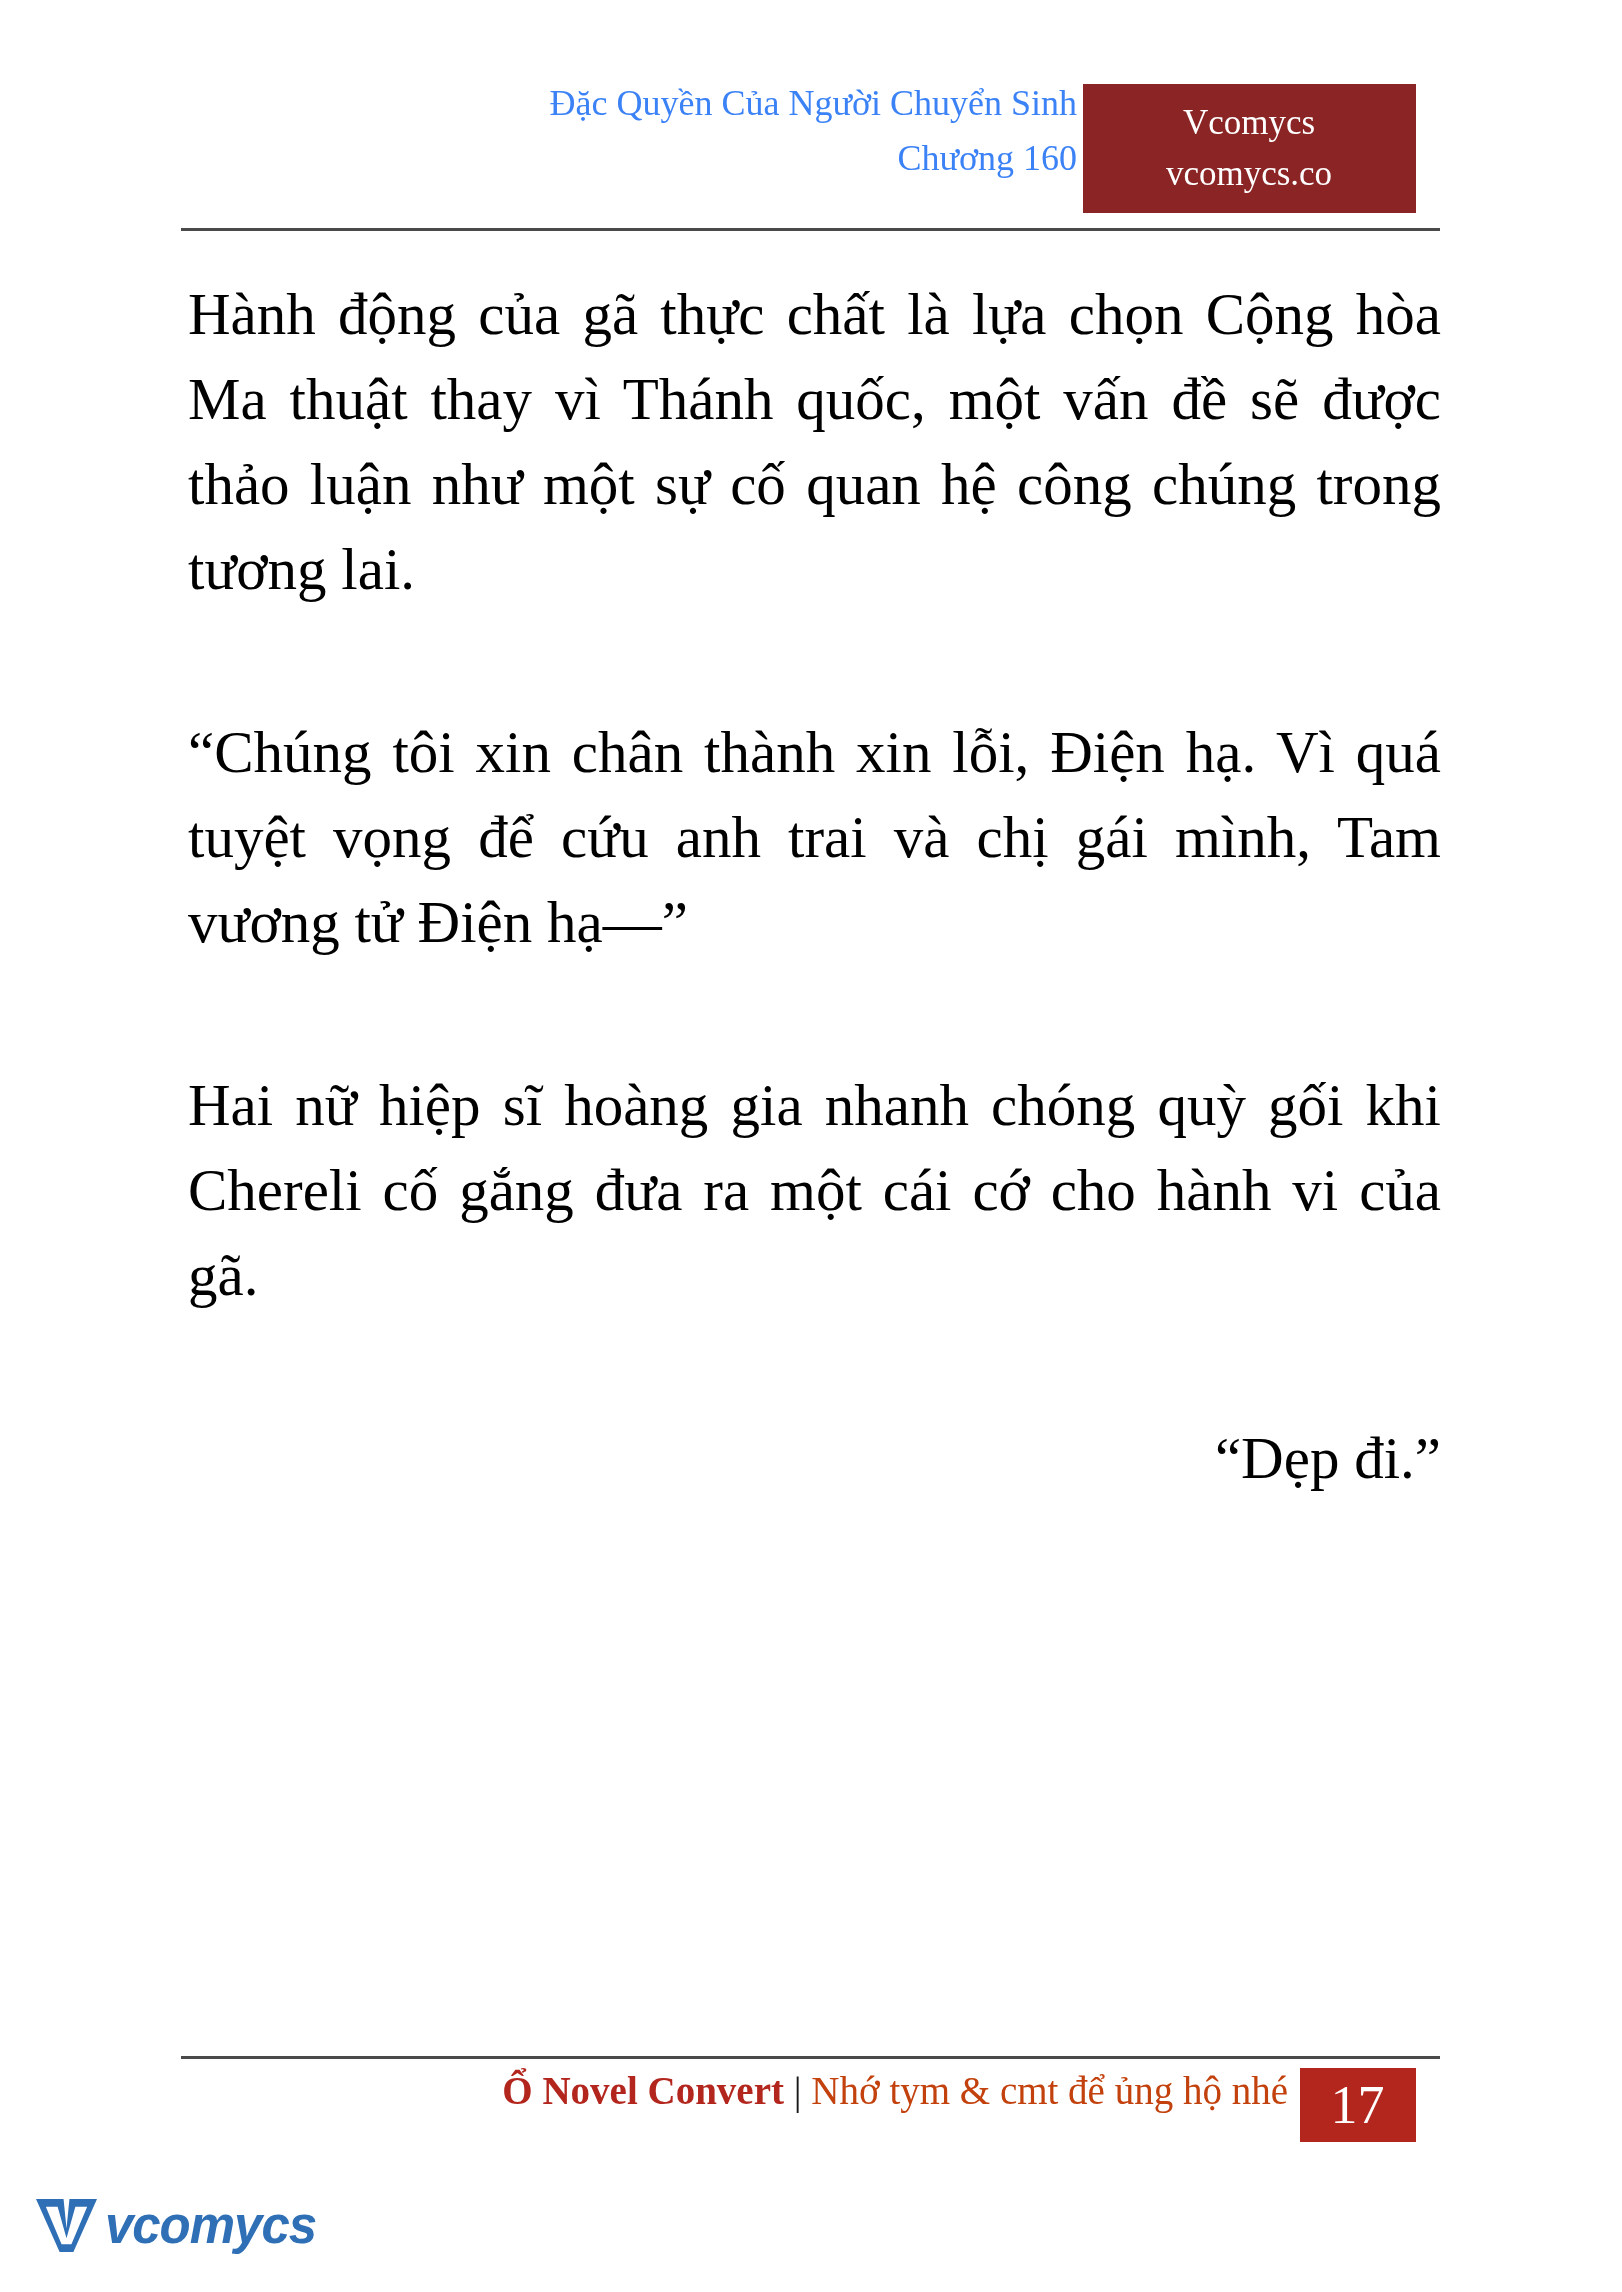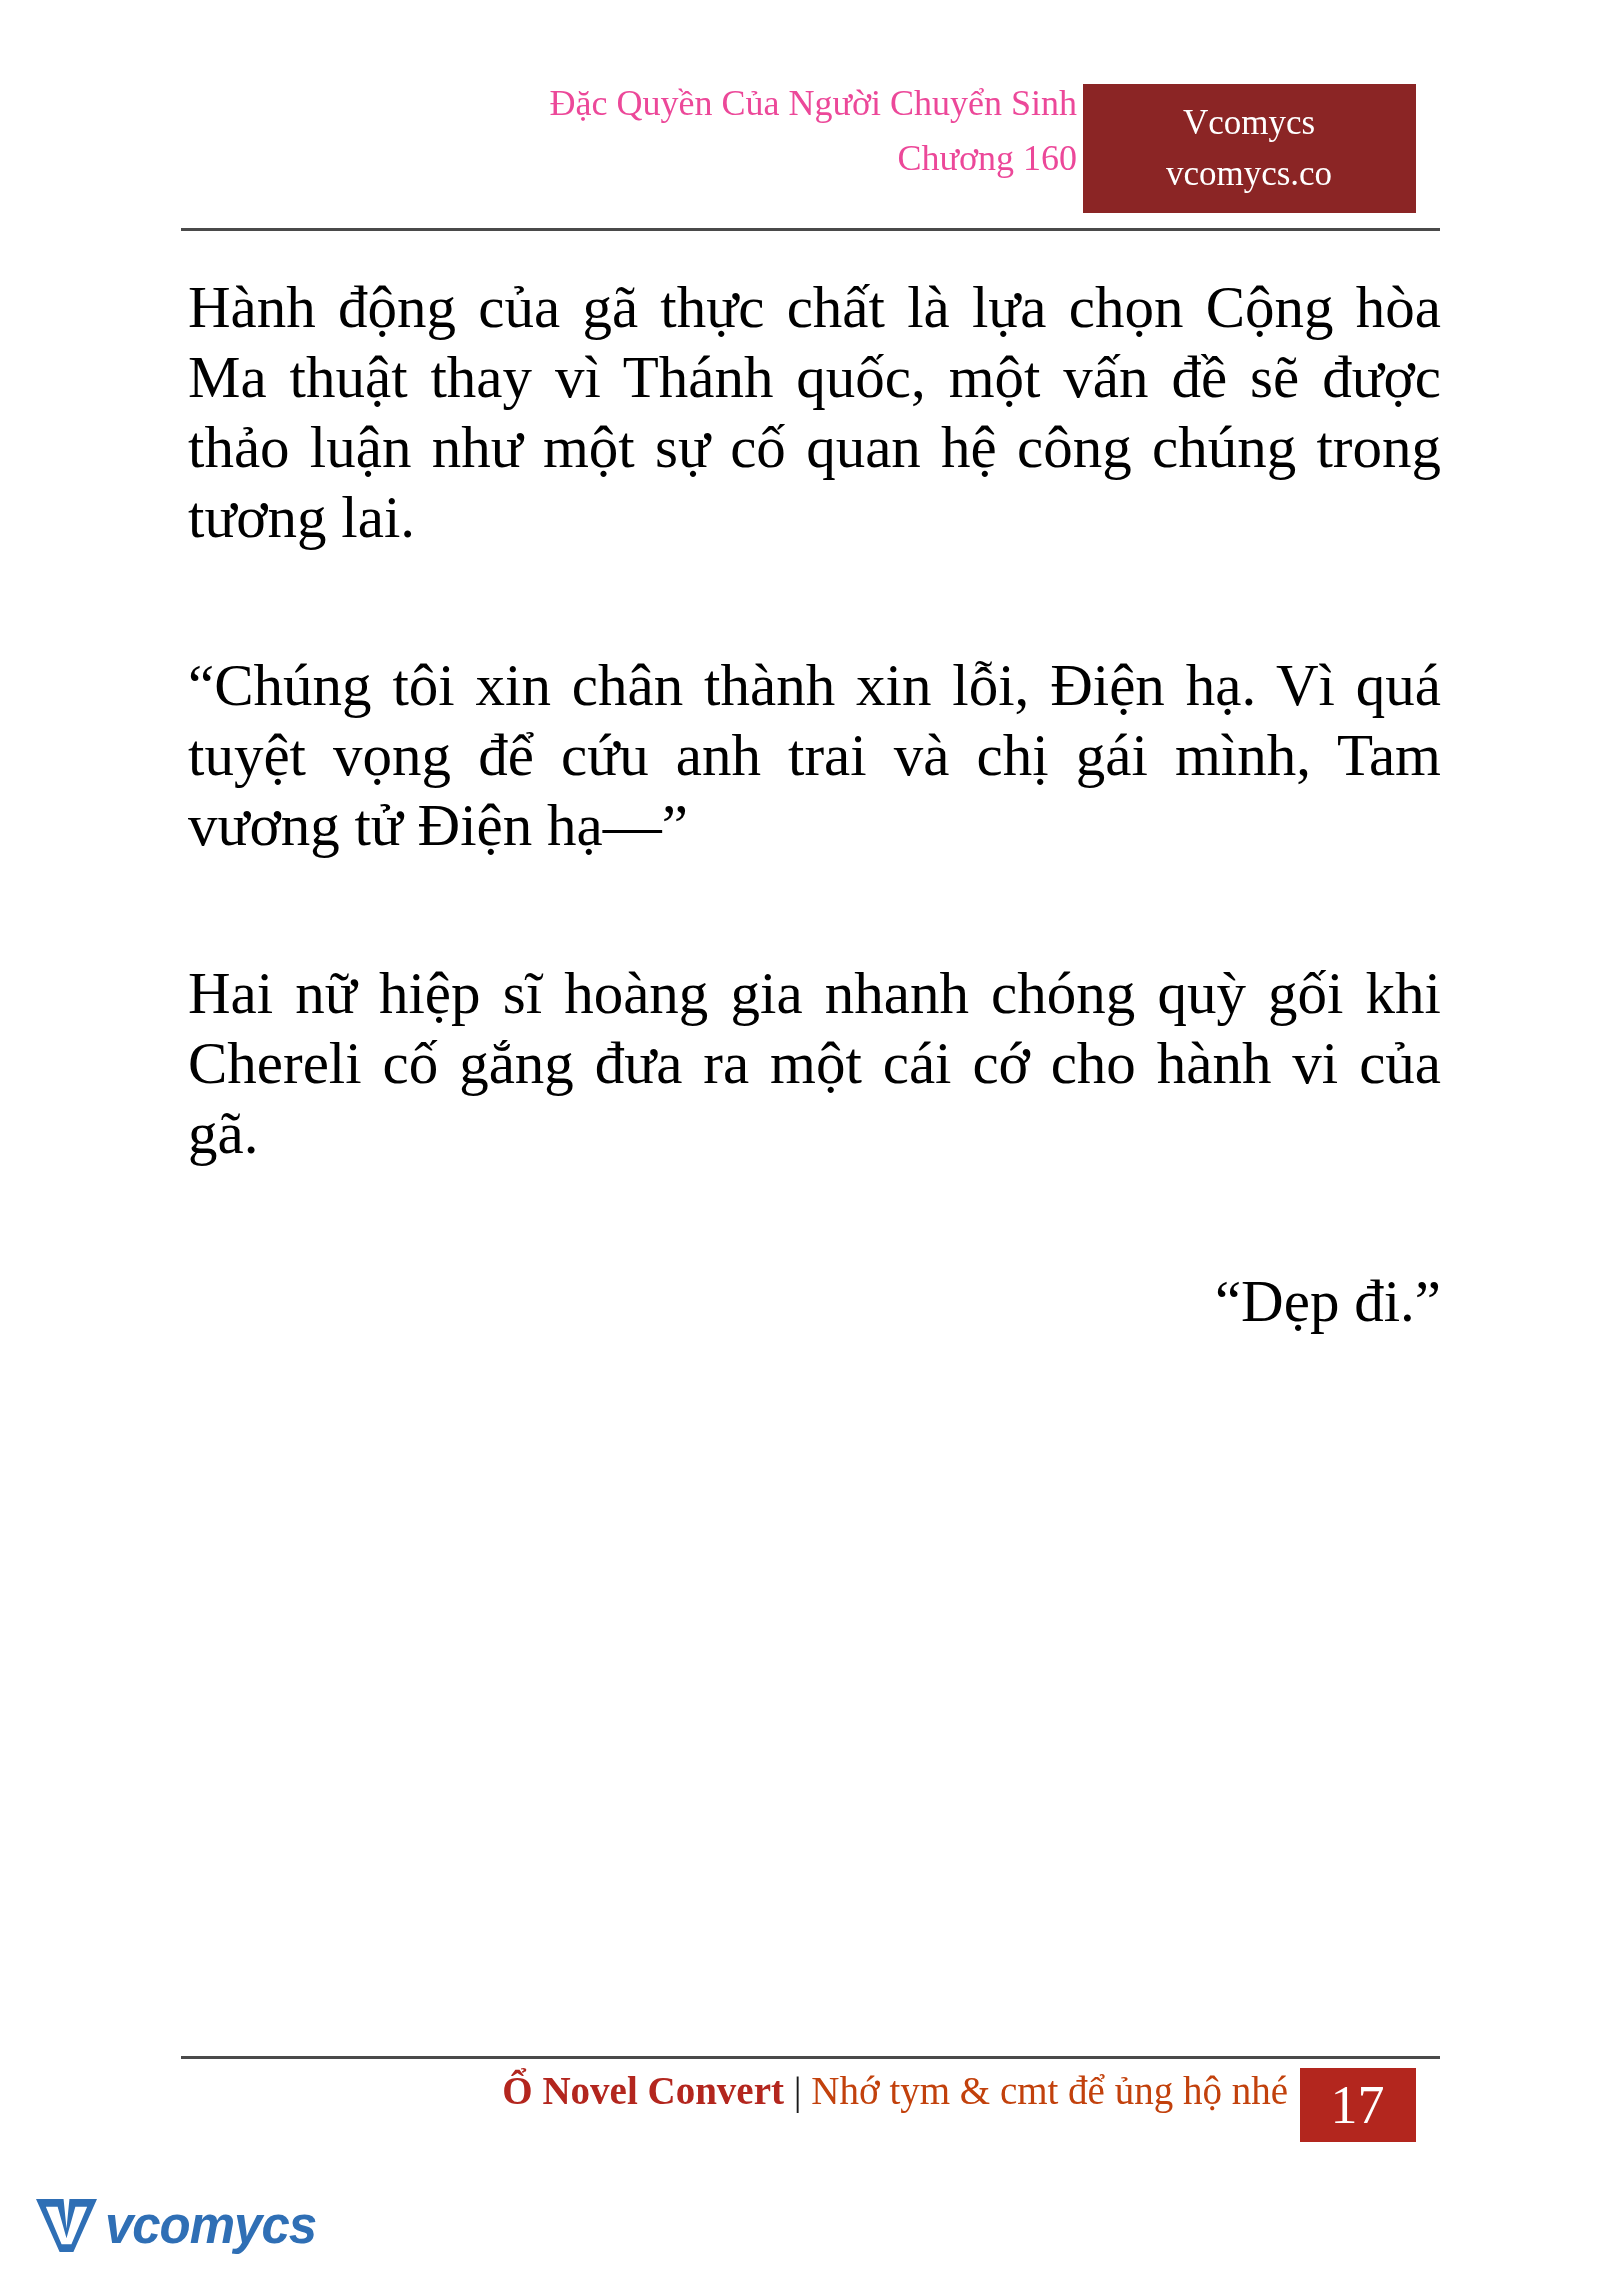--- a/index.html
+++ b/index.html
@@ -33,21 +33,21 @@
     height: 149px;
   }
   .header-titles {
     position: absolute;
     right: 363px;
     top: 0;
     text-align: right;
     font-family: "Liberation Serif", serif;
     font-size: 36px;
     line-height: 55px;
-    color: #ec4899;
+    color: #3b82f6;
     white-space: nowrap;
   }
   .brand-box {
     position: absolute;
     right: 24.5px;
     top: 7.8px;
     width: 333px;
     height: 129px;
     background: #8b2525;
     color: #ffffff;
@@ -71,21 +71,21 @@
   
   .content {
     position: absolute;
     left: 188px;
     top: 272px;
     width: 1253px;
   }
   .para {
     font-family: "Liberation Serif", serif;
     font-size: 59px;
-    line-height: 70px;
+    line-height: 85px;
     color: #000000;
     text-align: justify;
     margin: 0 0 98px 0;
     hyphens: none;
   }
   .para.last {
     text-align: right;
     margin-bottom: 0;
   }
 

